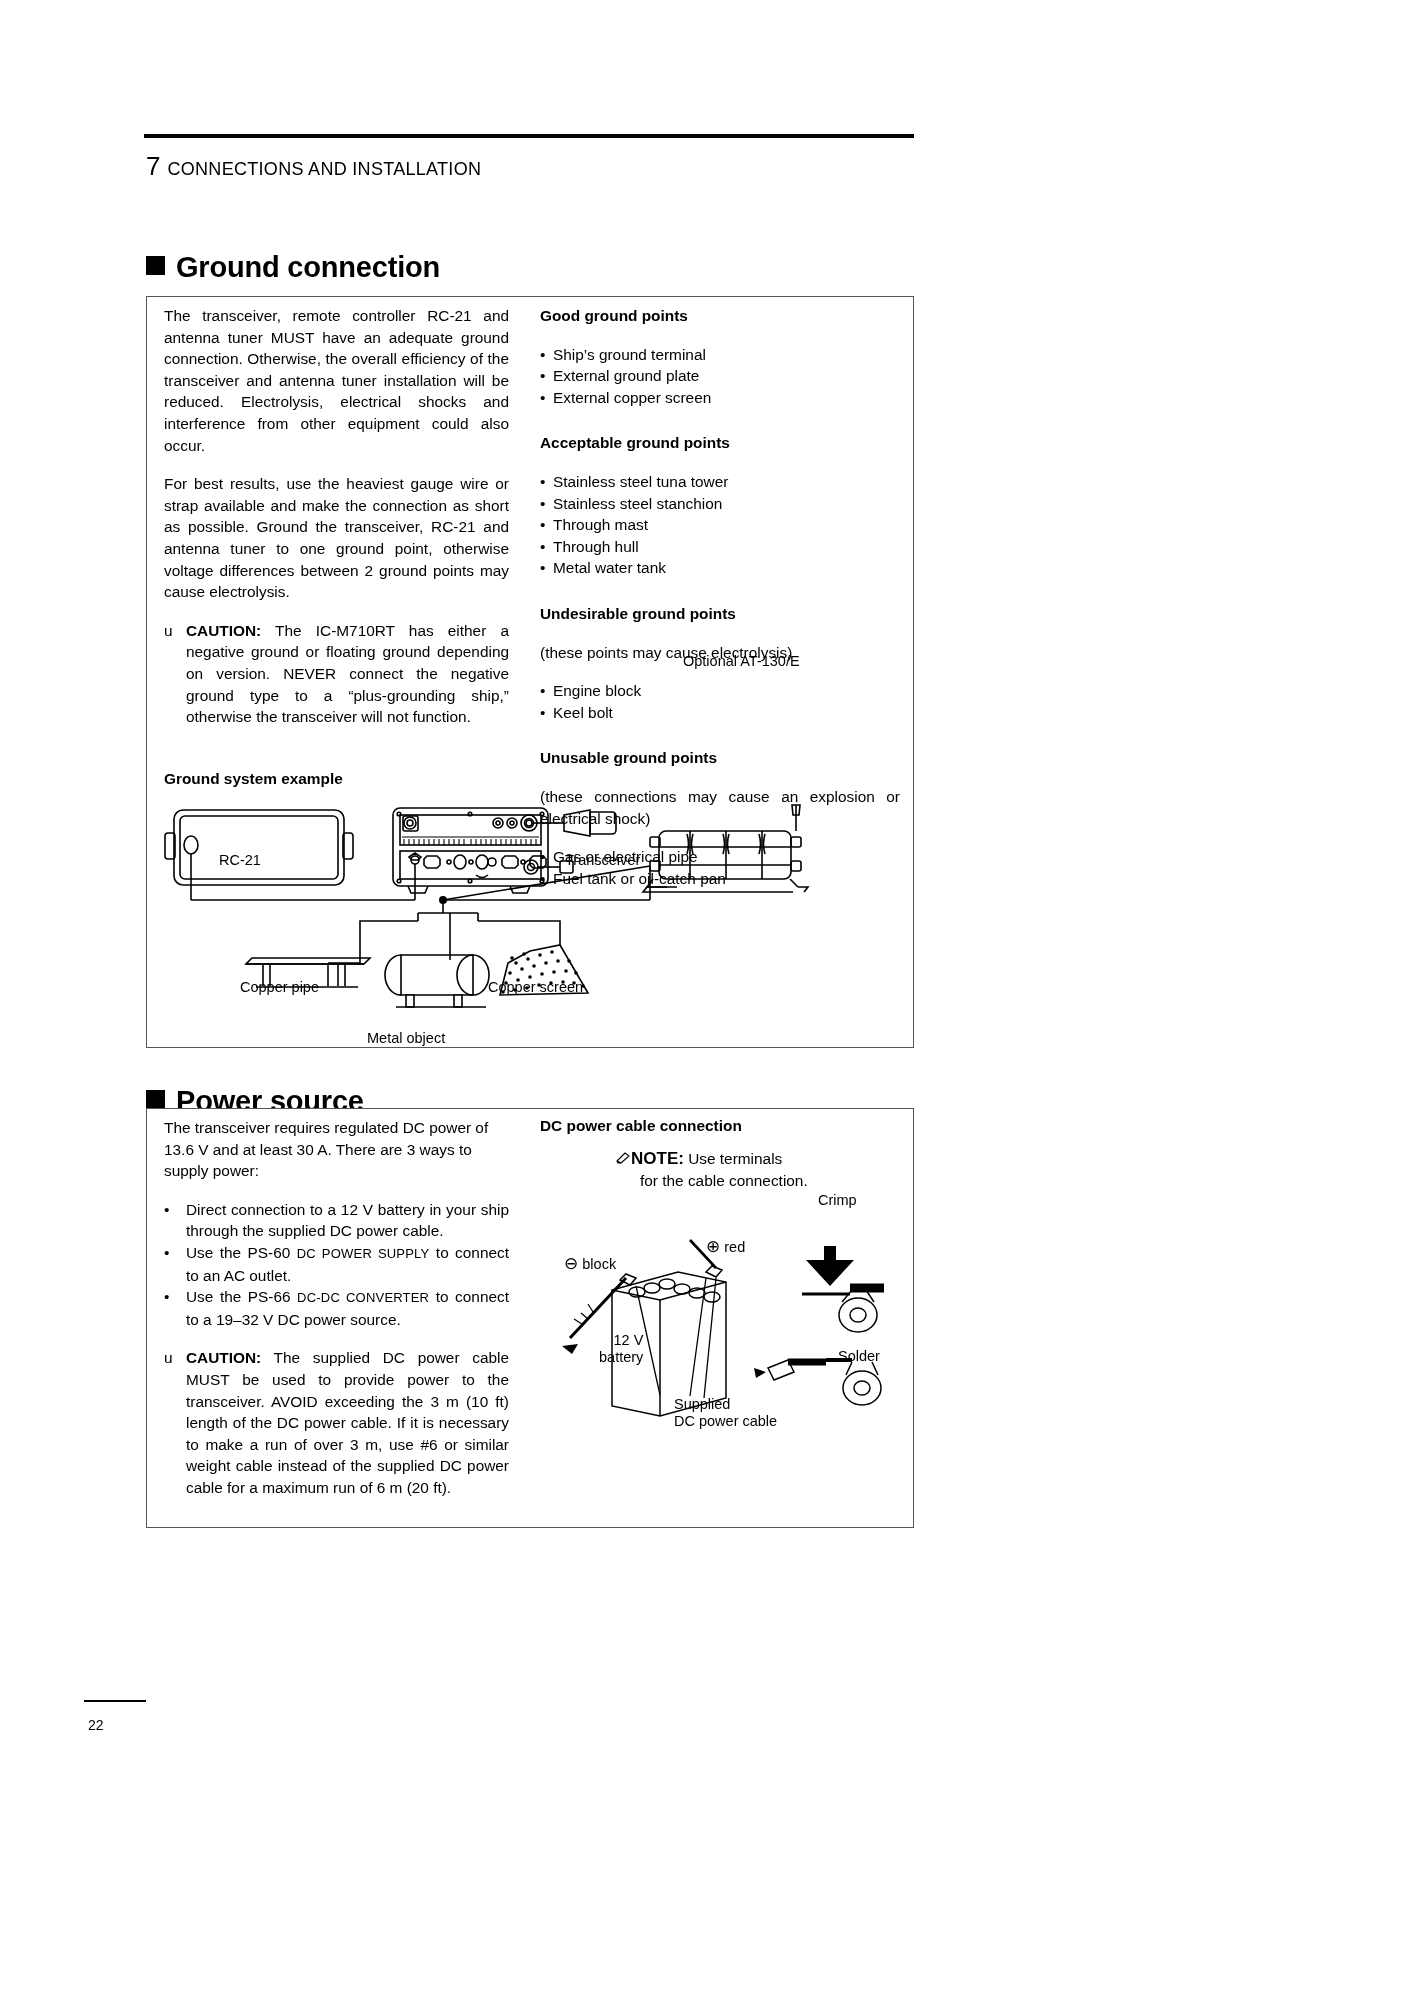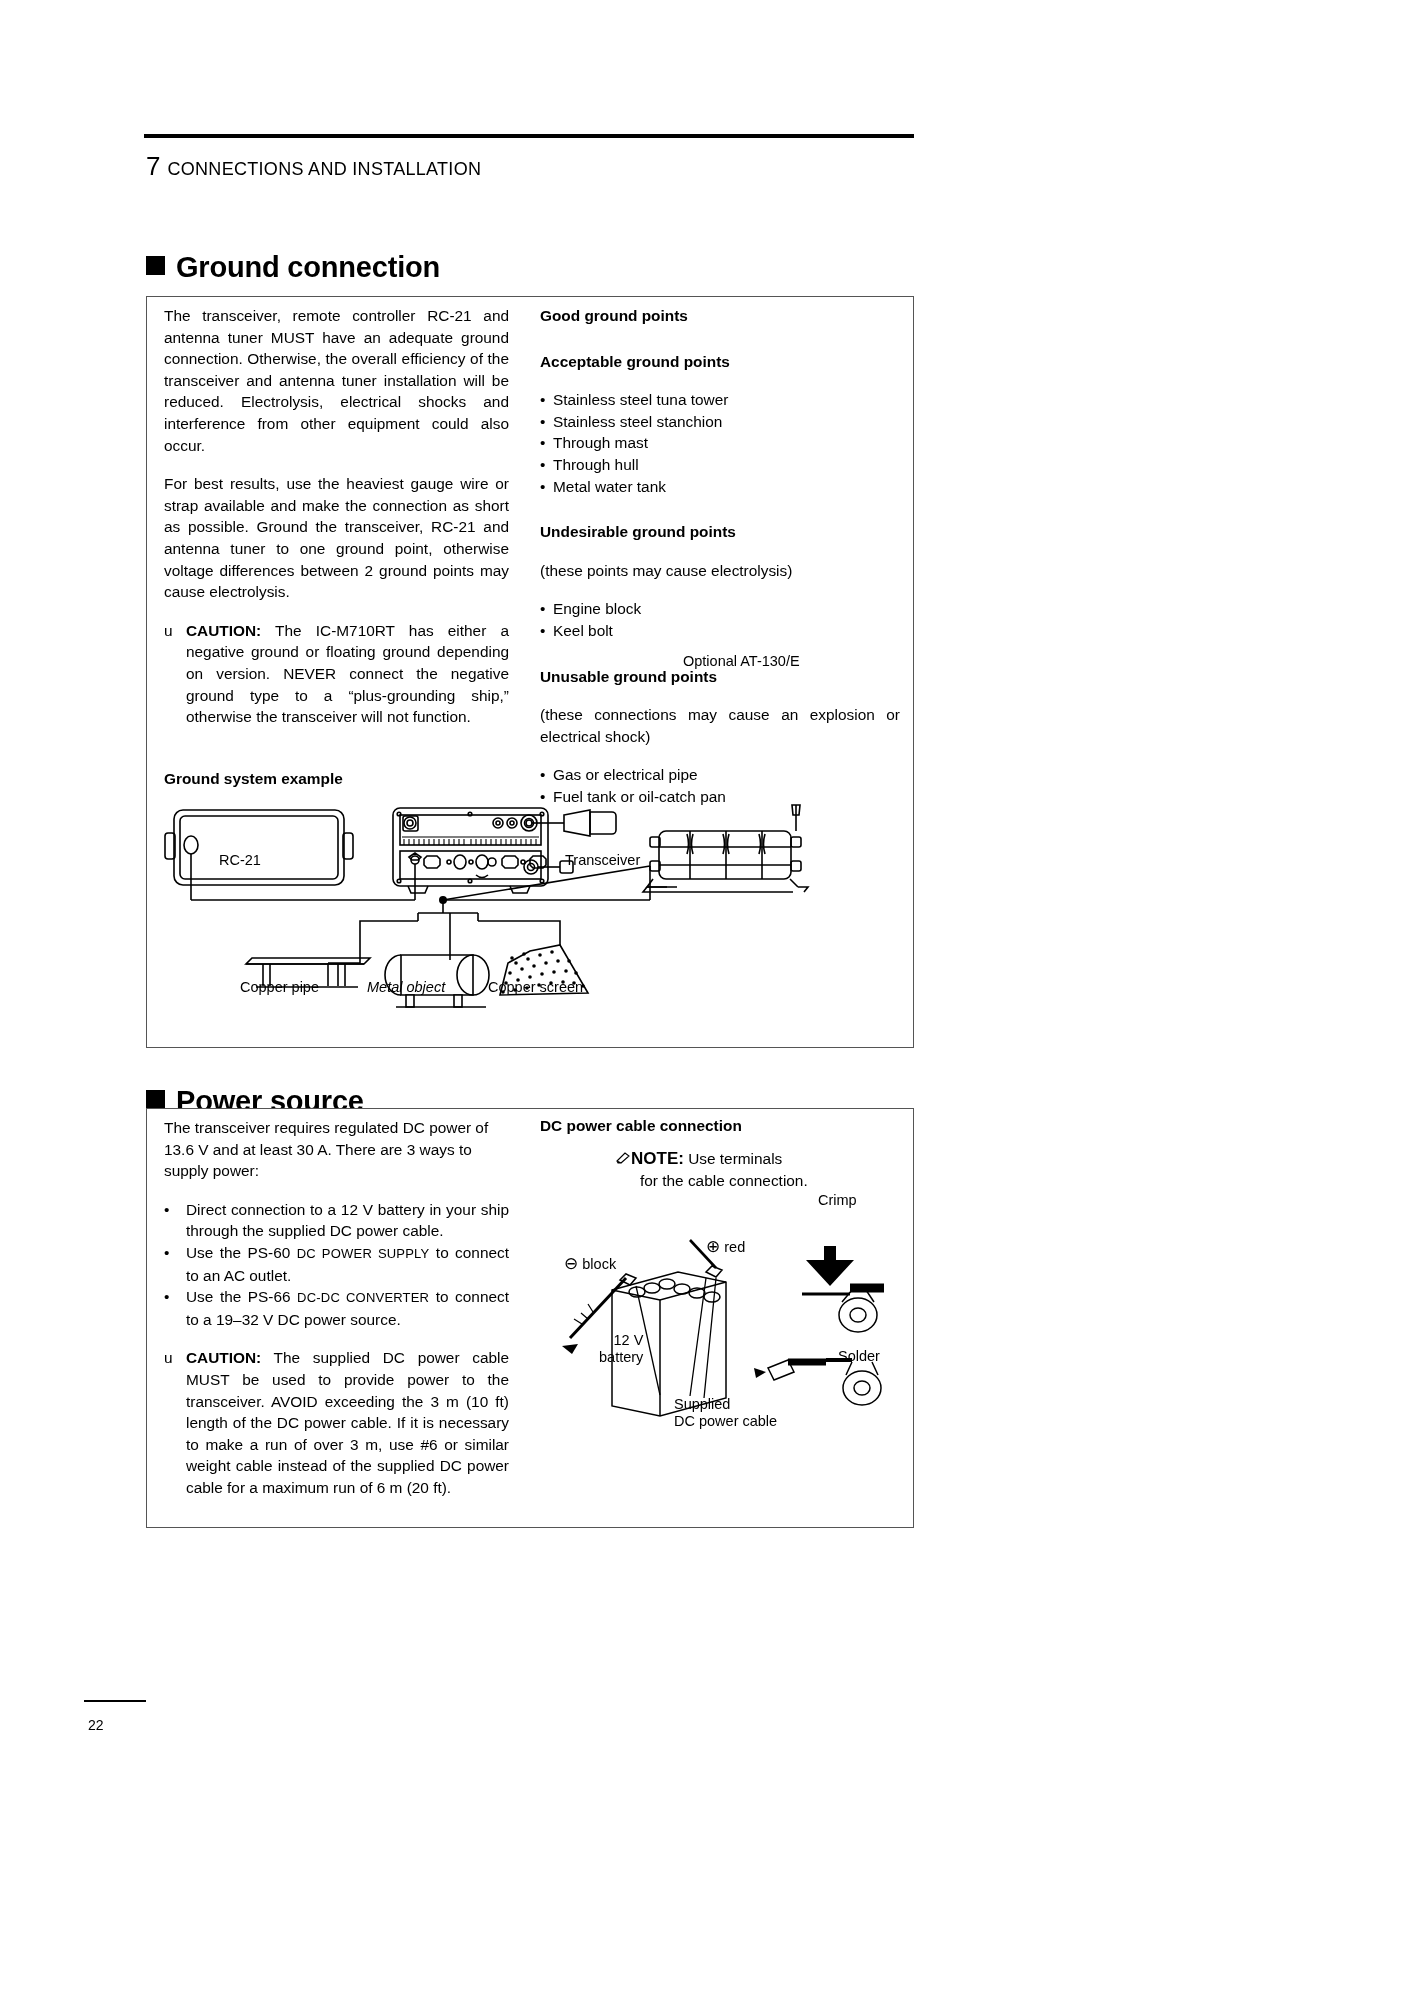--- a/index.html
+++ b/index.html
@@ -158,20 +158,25 @@
     <p>The transceiver, remote controller RC-21 and antenna tuner MUST have an adequate ground connection. Otherwise, the overall efficiency of the transceiver and antenna tuner installation will be reduced. Electrolysis, electrical shocks and interference from other equipment could also occur.</p>
     <p>For best results, use the heaviest gauge wire or strap available and make the connection as short as possible. Ground the transceiver, RC-21 and antenna tuner to one ground point, otherwise voltage differences between 2 ground points may cause electrolysis.</p>
     <div class="hang">
       <span class="mark">u</span><b>CAUTION:</b> <span>The IC-M710RT has either a negative ground or floating ground depending on version. NEVER connect the negative ground type to a “plus-grounding ship,” otherwise the transceiver will not function.</span>
     </div>
   </div>
 
   <div class="col" style="left:540px; top:305px; width:360px;">
 
     <p class="rhead">Good ground points</p>
+    <ul class="rlist">
+      <li>Ship’s ground terminal</li>
+      <li>External ground plate</li>
+      <li>External copper screen</li>
+    </ul>
 
     <p class="rhead sp">Acceptable ground points</p>
     <ul class="rlist">
       <li>Stainless steel tuna tower</li>
       <li>Stainless steel stanchion</li>
       <li>Through mast</li>
       <li>Through hull</li>
       <li>Metal water tank</li>
     </ul>
 
@@ -347,21 +352,21 @@
   <div class="dlabel" style="left:219px; top:852px;">RC-21</div>
   <div class="dlabel" style="left:565px; top:852px;">Transceiver</div>
   <div class="dlabel" style="left:683px; top:650px;"></div>
   <div class="dlabel" style="left:683px; top:652px;"></div>
   <div class="dlabel" style="left:683px; top:651px;"></div>
   <div class="dlabel" style="left:683px; top:653px;"></div>
   <div class="dlabel" style="left:683px; top:651px;"></div>
   <div class="dlabel" style="left:683px; top:652px;"></div>
   <div class="dlabel" style="left:683px; top:653px;">Optional AT-130/E</div>
   <div class="dlabel" style="left:240px; top:979px;">Copper pipe</div>
-  <div class="dlabel" style="left:367px; top:979px;font-style:italic;">Metal object</div>
+  <div class="dlabel" style="left:367px; top:1030px;">Metal object</div>
   <div class="dlabel" style="left:488px; top:979px;">Copper screen</div>
 
   <div class="sec-head" style="left:146px; top:1085px;">
     <span class="sq"></span><span>Power source</span>
   </div>
 
   <div class="box" style="left:146px; top:1108px; width:768px; height:420px;"></div>
 
   <div class="col" style="left:164px; top:1117px; width:345px;">
     <p class="nojust">The transceiver requires regulated DC power of 13.6 V and at least 30 A. There are 3 ways to supply power:</p>

